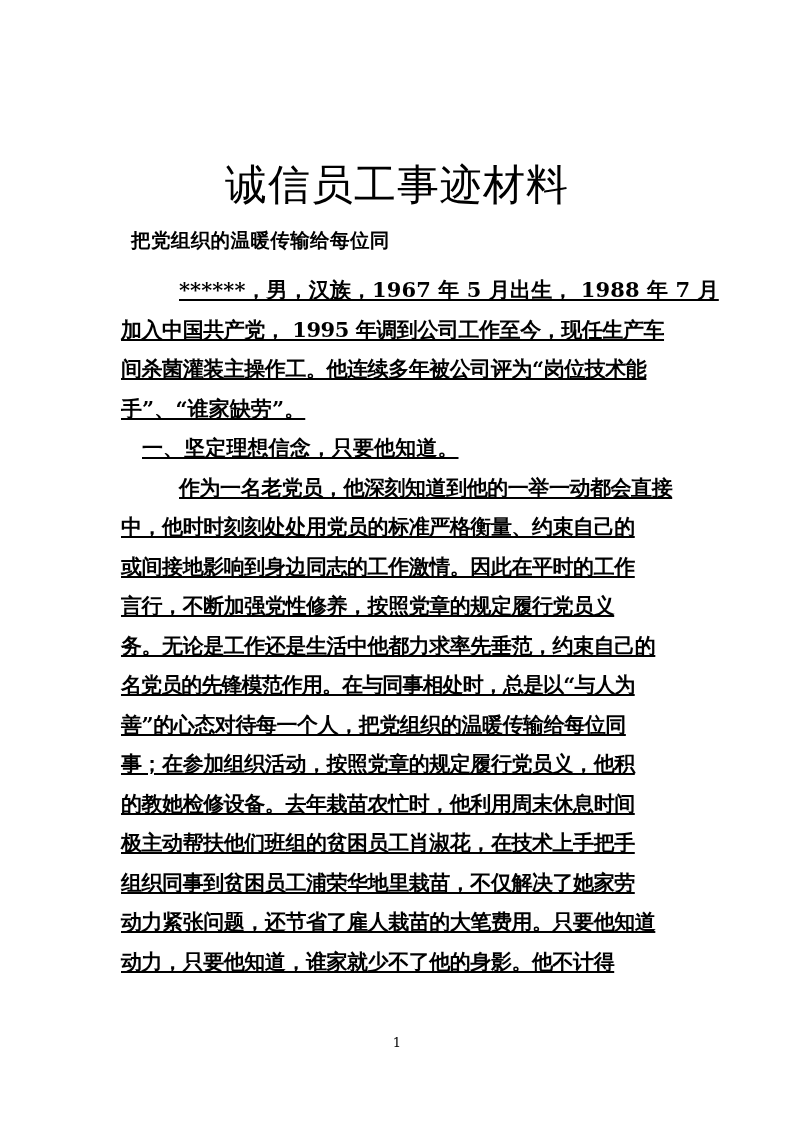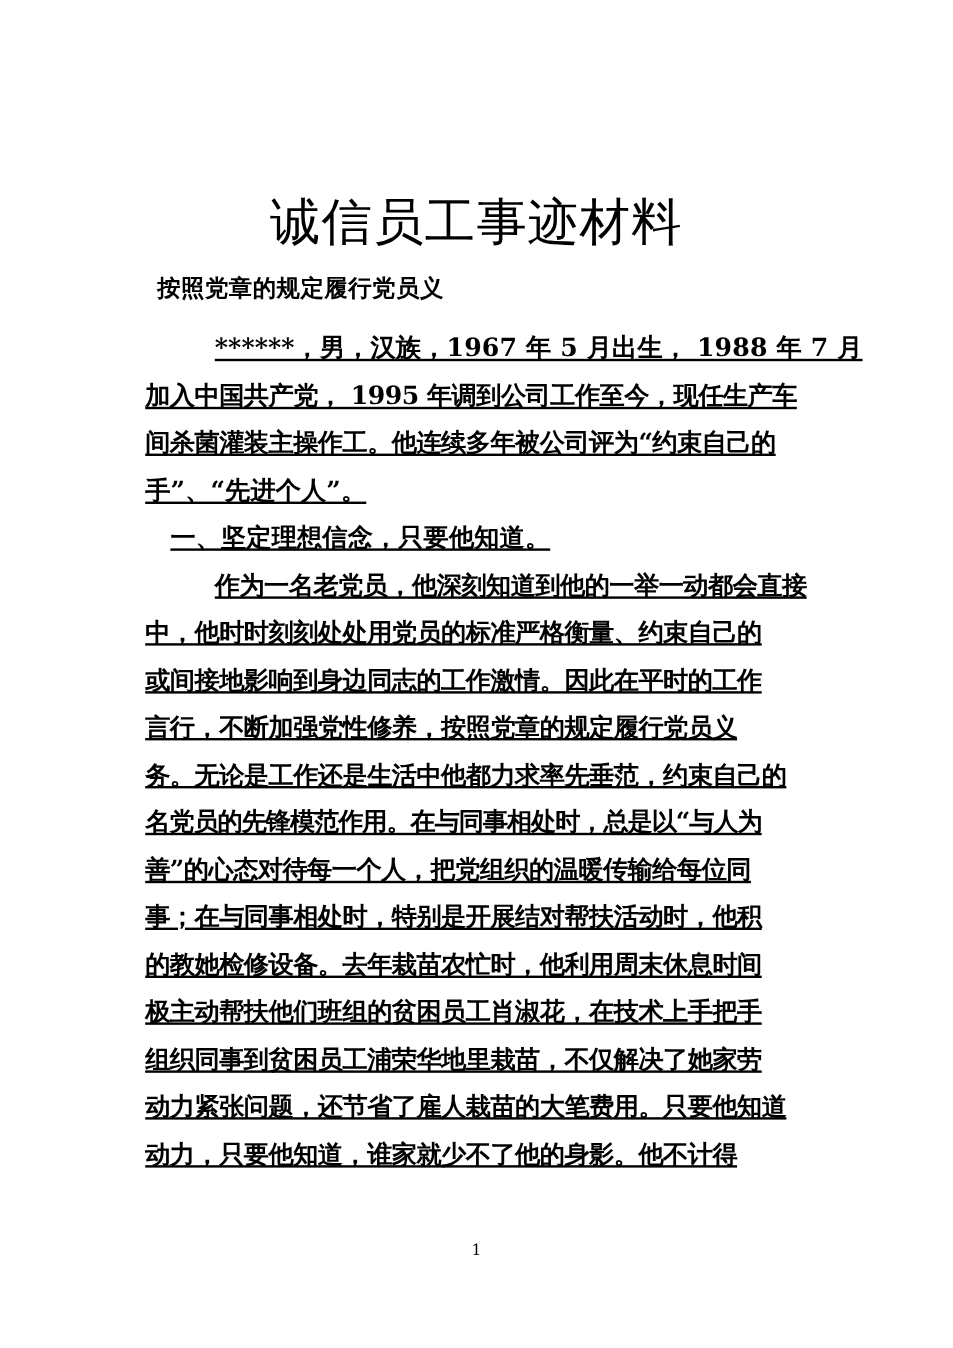--- a/index.html
+++ b/index.html
@@ -87,36 +87,36 @@
     line-height: 1;
   }
 </style>
 </head>
 <body>
 
 <div class="page">
 
   <h1 class="doc-title">诚信员工事迹材料</h1>
 
-  <div class="doc-subtitle">按照党章的规定履行党员义</div>
+  <div class="doc-subtitle">把党组织的温暖传输给每位同</div>
 
   <div class="body-block">
     <div class="body-line indent-2">******，男，汉族，1967 年 5 月出生，  1988 年 7 月</div>
     <div class="body-line tight">加入中国共产党，  1995 年调到公司工作至今，现任生产车</div>
-    <div class="body-line tight">间杀菌灌装主操作工。他连续多年被公司评为“约束自己的</div>
-    <div class="body-line">手”、“先进个人”。</div>
+    <div class="body-line tight">间杀菌灌装主操作工。他连续多年被公司评为“岗位技术能</div>
+    <div class="body-line">手”、“谁家缺劳”。</div>
     <div class="body-line indent-head">一、坚定理想信念，只要他知道。</div>
     <div class="body-line indent-2 tight">作为一名老党员，他深刻知道到他的一举一动都会直接</div>
     <div class="body-line tight">中，他时时刻刻处处用党员的标准严格衡量、约束自己的</div>
     <div class="body-line tight">或间接地影响到身边同志的工作激情。因此在平时的工作</div>
     <div class="body-line tight">言行，不断加强党性修养，按照党章的规定履行党员义</div>
     <div class="body-line tight">务。无论是工作还是生活中他都力求率先垂范，约束自己的</div>
     <div class="body-line tight2">名党员的先锋模范作用。在与同事相处时，总是以“与人为</div>
     <div class="body-line tight">善”的心态对待每一个人，把党组织的温暖传输给每位同</div>
-    <div class="body-line tight">事；在与同事相处时，特别是开展结对帮扶活动时，他积</div>
+    <div class="body-line tight">事；在参加组织活动，按照党章的规定履行党员义，他积</div>
     <div class="body-line tight">的教她检修设备。去年栽苗农忙时，他利用周末休息时间</div>
     <div class="body-line tight">极主动帮扶他们班组的贫困员工肖淑花，在技术上手把手</div>
     <div class="body-line tight">组织同事到贫困员工浦荣华地里栽苗，不仅解决了她家劳</div>
     <div class="body-line tight">动力紧张问题，还节省了雇人栽苗的大笔费用。只要他知道</div>
     <div class="body-line tight">动力，只要他知道，谁家就少不了他的身影。他不计得</div>
   </div>
 
   <div class="page-number">1</div>
 
 </div>

